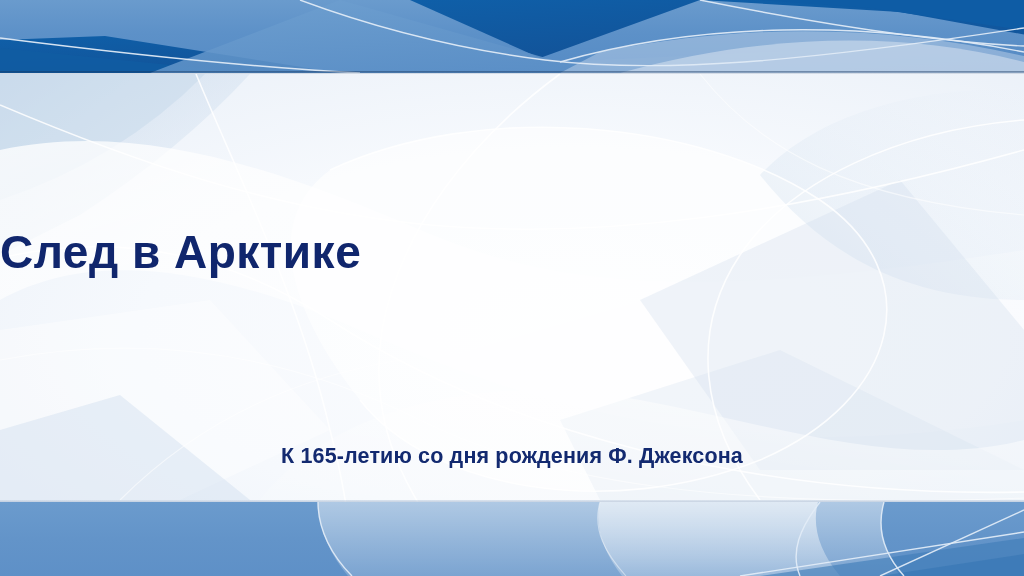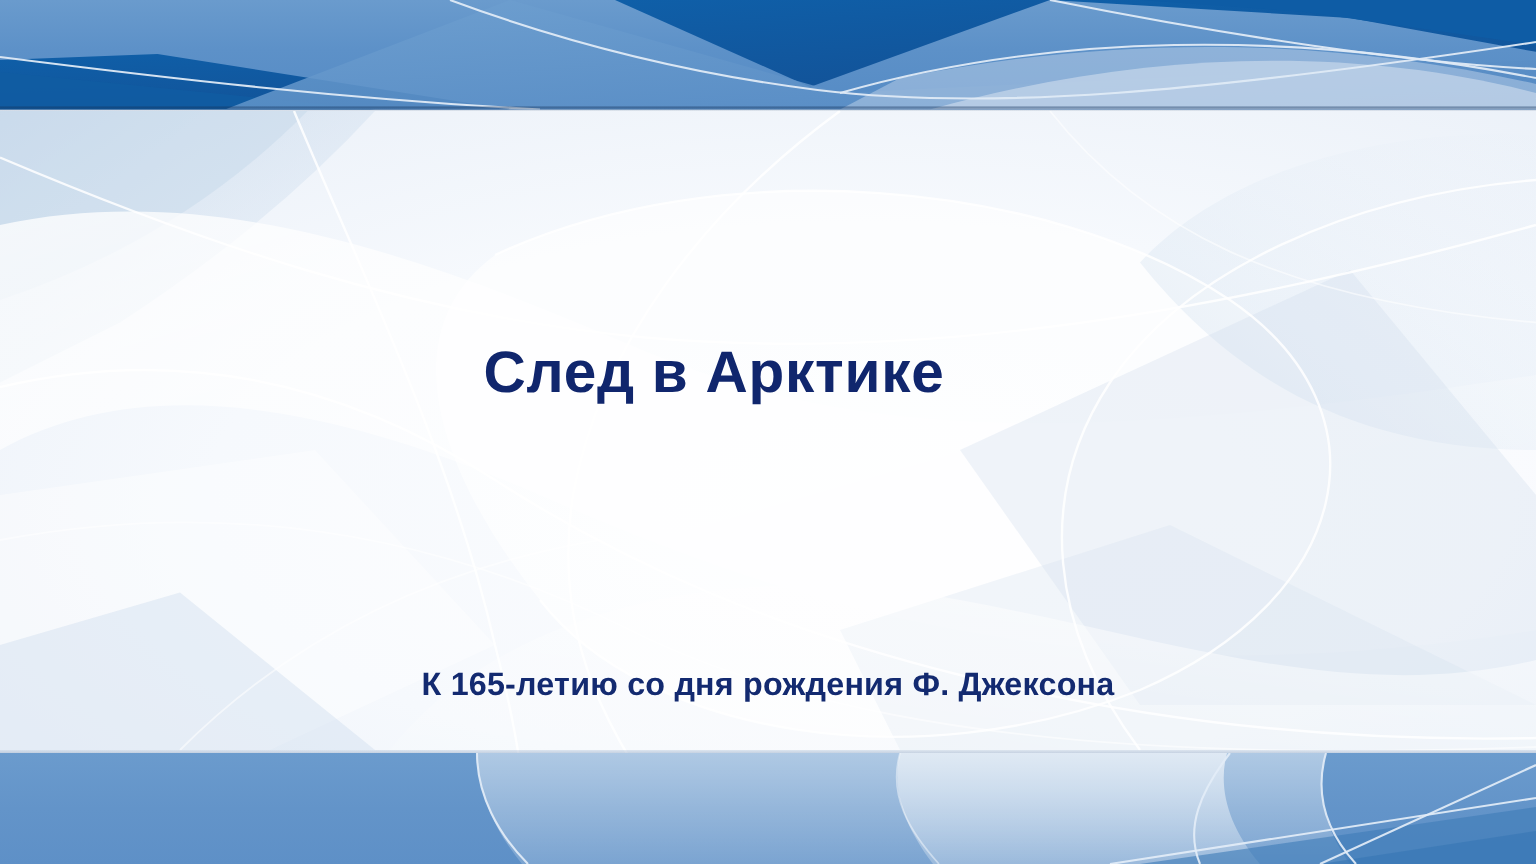--- a/index.html
+++ b/index.html
@@ -72,22 +72,22 @@
     left: 0;
     top: 0;
     width: 1024px;
     height: 576px;
   }
   .slide-title {
     position: absolute;
     left: 0;
     top: 228px;
     width: 952px;
-    text-align: center;
-    font-size: 39px;
+    text-align: left;
+    font-size: 46px;
     font-weight: bold;
     letter-spacing: .5px;
     line-height: 1.08;
     color: #10266d;
     white-space: nowrap;
   }
   .slide-subtitle {
     position: absolute;
     left: 0;
     top: 444px;

